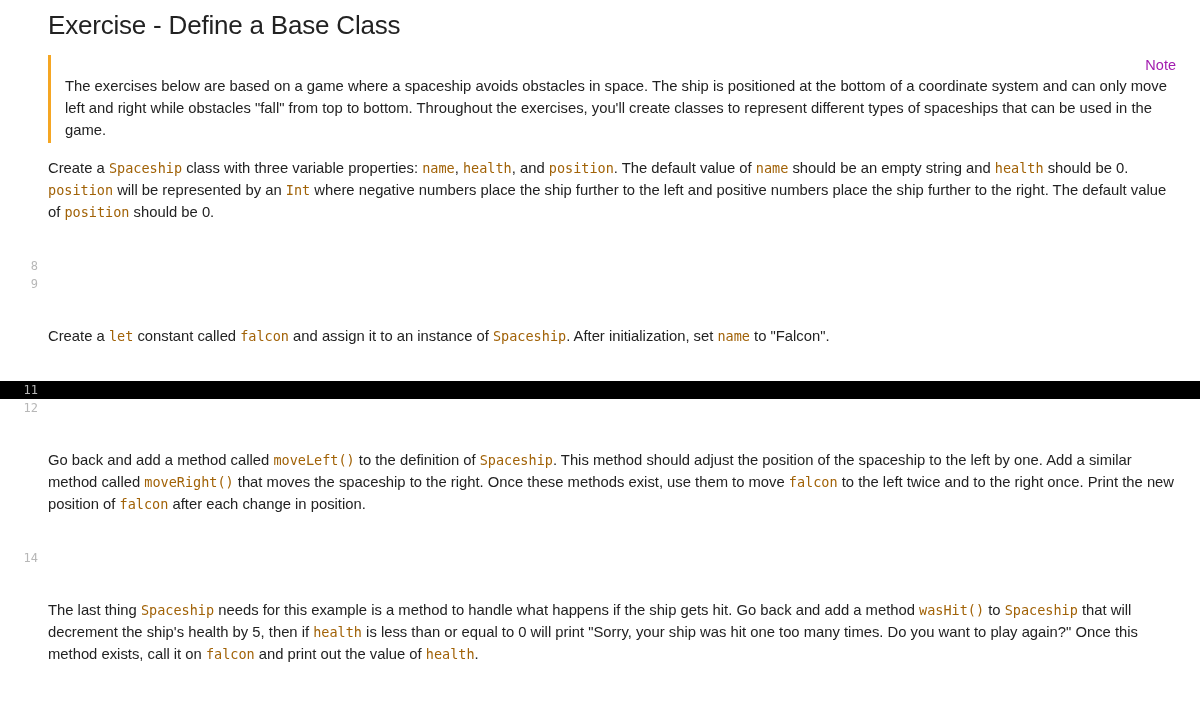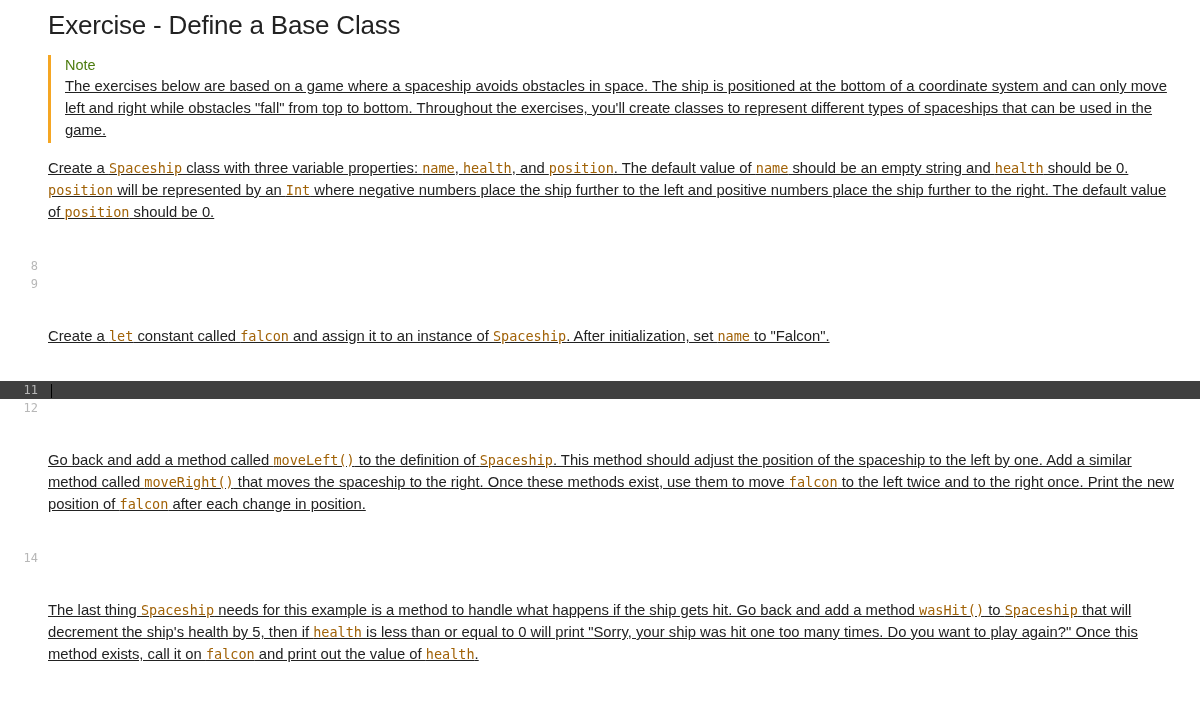--- a/index.html
+++ b/index.html
@@ -4,27 +4,27 @@
 <style>
   * { box-sizing: border-box; margin: 0; padding: 0; }
   html, body { width: 1200px; background: #fff; font-family: -apple-system, BlinkMacSystemFont, "Segoe UI", Helvetica, Arial, sans-serif; color: #222; }
   .page { width: 1200px; }
   .gutter-row { display: flex; width: 100%; }
   .gutter { width: 48px; flex-shrink: 0; text-align: right; padding-right: 10px; color: #b7b7b7; font-size: 12px; line-height: 18px; font-family: "SF Mono", Menlo, Consolas, monospace; }
   .content { flex: 1; padding-right: 24px; }
   .markdown { padding-left: 0; }
   h1.title { font-size: 26px; font-weight: 500; color: #222; margin-top: 10px; margin-bottom: 14px; letter-spacing: -0.2px; }
   .callout { border-left: 3px solid #f5a623; padding: 2px 0 2px 14px; margin-bottom: 14px; }
-  .callout-title { color: #4d7c0f; font-size: 14.5px; font-weight: 400; margin-bottom: 2px; }
-  .para { font-size: 14.8px; line-height: 22px; color: #222; text-decoration: underline; }
+  .callout-title { color: #a21caf; font-size: 14.5px; font-weight: 400; margin-bottom: 2px; text-align: right; }
+  .para { font-size: 14.8px; line-height: 22px; color: #222; }
   .block-para { margin-top: 4px; margin-bottom: 6px; }
   code.inline { font-family: "SF Mono", Menlo, Consolas, monospace; font-size: 13.5px; color: #a16207; }
   .code-section { margin-top: 28px; margin-bottom: 28px; }
   .code-line { font-family: "SF Mono", Menlo, Consolas, monospace; font-size: 12.5px; min-height: 18px; line-height: 18px; }
-  .active-line { background: #404040; }
+  .active-line { background: #000000; }
   .cursor { display:inline-block; width:1px; height:14px; background:#000; vertical-align:middle; margin-left:3px; }
 </style>
 </head>
 <body>
 
 <div class="page">
 
   <div class="gutter-row">
     <div class="gutter"></div>
     <div class="content markdown">

